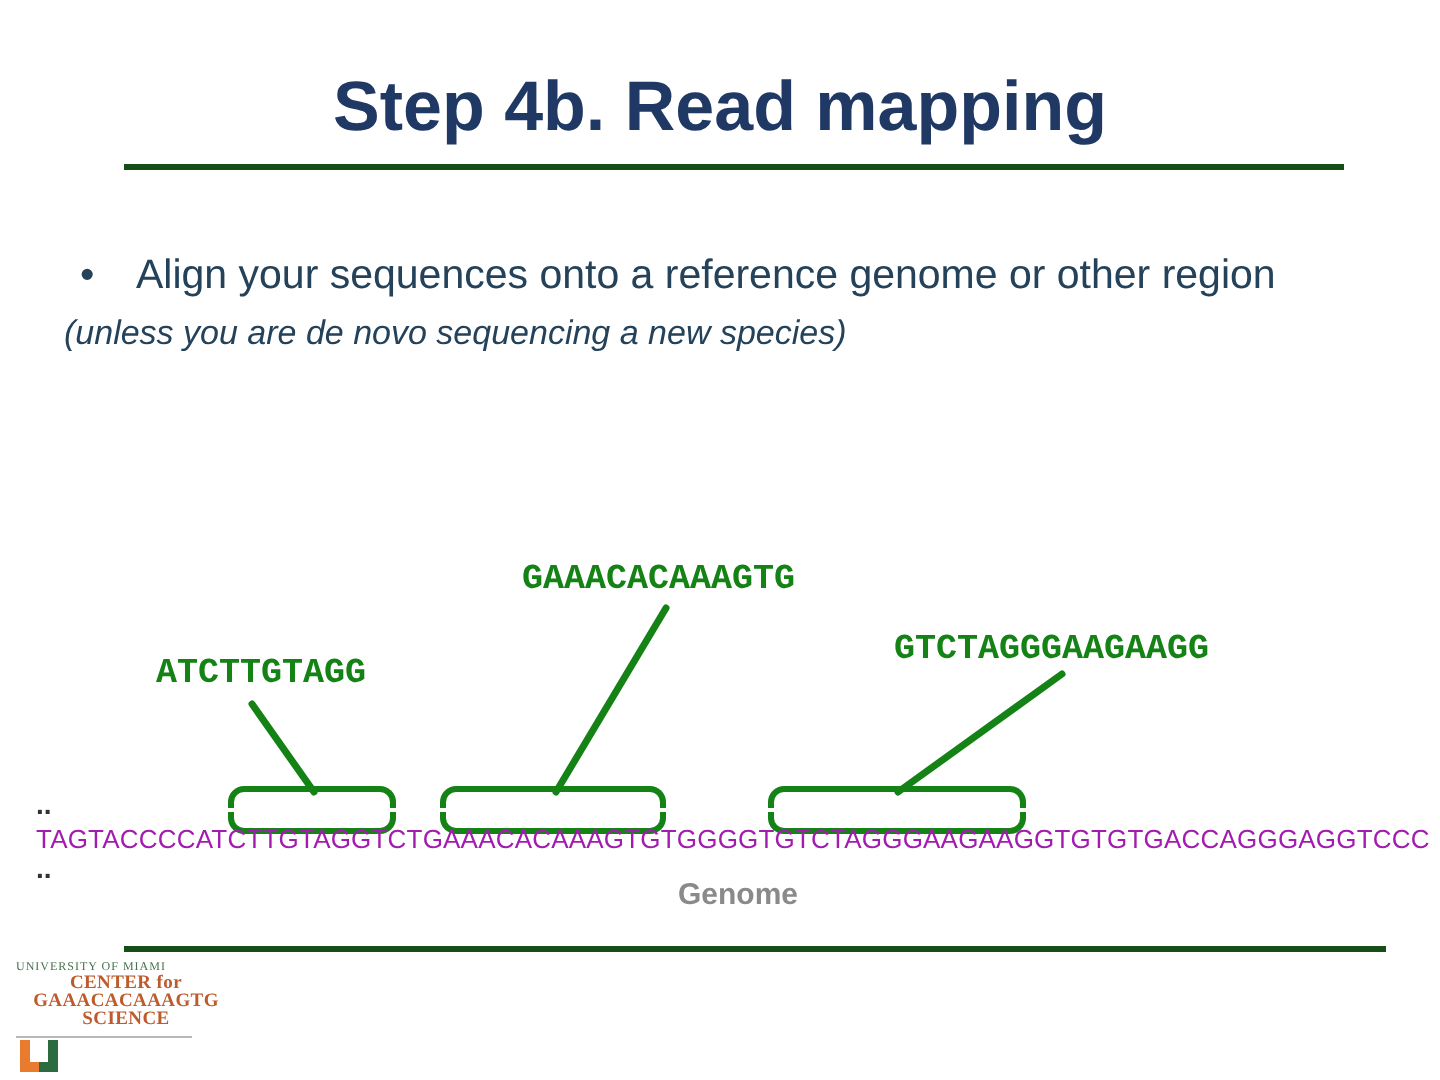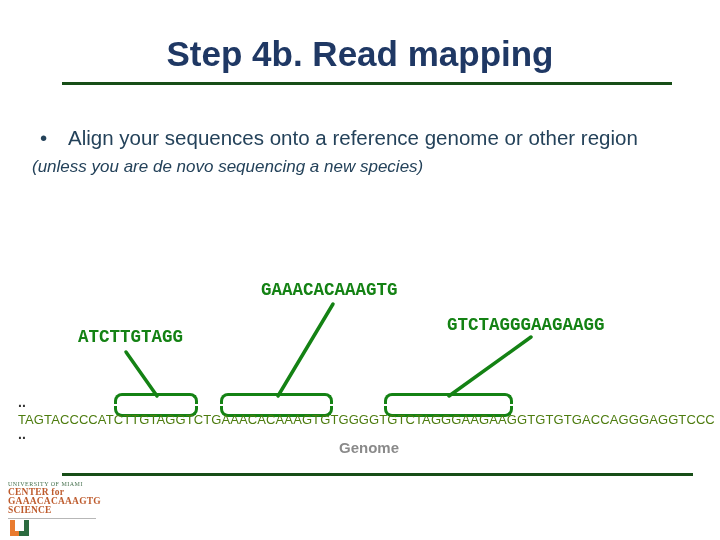--- a/index.html
+++ b/index.html
@@ -45,39 +45,39 @@
     border-radius: 0 0 8px 8px;
   }
   .bracket-1 { left: 114px; top: 393px; width: 84px; }
   .bracket-2 { left: 220px; top: 393px; width: 113px; }
   .bracket-3 { left: 384px; top: 393px; width: 129px; }
   .dots { position: absolute; left: 18px; font-size: 14px; font-weight: bold; color: #333333; line-height: 12px; }
   .dots-top { top: 396px; }
   .dots-bottom { top: 428px; }
   .genome-seq {
     position: absolute; left: 18px; top: 412px;
-    font-size: 13px; letter-spacing: 0.1px; color: #4d7c0f; white-space: nowrap;
+    font-size: 13px; letter-spacing: 0.1px; color: #a21caf; white-space: nowrap;
   }
   .genome-label {
     position: absolute; left: 339px; top: 439px;
     font-size: 15px; font-weight: bold; color: #8A8A8A;
   }
   .footer-rule {
     position: absolute; left: 62px; top: 473px; width: 631px; height: 3px;
     background: #174E17;
   }
   .logo-block { position: absolute; left: 8px; top: 481px; width: 110px; }
   .logo-univ {
     font-size: 6px; letter-spacing: 0.5px; color: #47724F;
     font-family: "Liberation Serif", serif; margin-bottom: 1px; white-space: nowrap;
   }
   .logo-line {
     font-family: "Liberation Serif", serif; font-weight: bold;
     font-size: 9.5px; line-height: 9px; color: #BE5B2D;
-    letter-spacing: 0.2px; white-space: nowrap;
+    letter-spacing: 0.2px; white-space: nowrap; text-align: center;
   }
   .logo-rule { width: 88px; height: 1px; background: #b7b7b7; margin-top: 3px; }
   .u-logo {
     position: absolute; left: 10px; top: 520px; width: 19px; height: 16px;
     background: linear-gradient(to right, #E97B2F 50%, #2C6B3F 50%);
   }
   .u-notch { position: absolute; left: 5px; top: 0; width: 9px; height: 11px; background: #ffffff; }
 </style>
 </head>
 <body>

